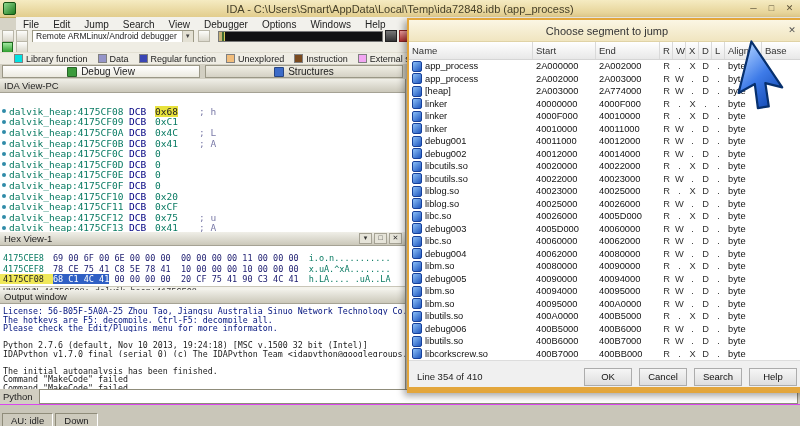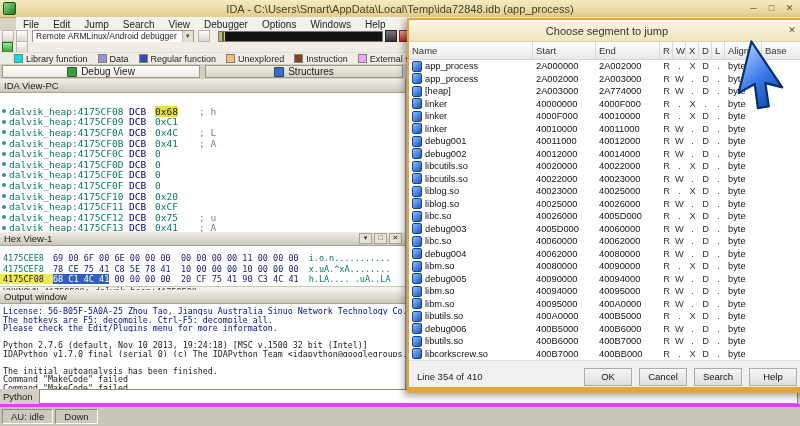--- a/index.html
+++ b/index.html
@@ -87,22 +87,22 @@
     white-space:pre;color:#1A1A1A;overflow:hidden}
   .out-line.blue{color:#00127E}
 
   .cli{position:absolute;left:0;top:389px;width:800px;height:15px;background:#D2CFC2;
     display:flex;align-items:center;box-sizing:border-box}
   .cli-label{font-size:9.5px;padding:0 6px 0 3px}
   .cli-input{flex:1;height:11px;border:1px solid #8F8C7A;background:#FFF;font-size:9px;margin-right:2px;
     font-family:"Liberation Mono",monospace}
 
   .statusbar{position:absolute;left:0;top:404px;width:800px;height:22px;background:#C9C6B9;
-    border-top:3px solid #d946ef;font-size:9.5px;display:flex;align-items:flex-start;
-    padding-top:2px;box-sizing:border-box}
+    border-top:1px solid #d946ef;font-size:9.5px;display:flex;align-items:flex-start;
+    padding-top:8px;box-sizing:border-box}
   .sb-seg{border:1px solid;border-color:#8F8C7A #FFFFFF #FFFFFF #8F8C7A;padding:0 8px;margin-left:2px;
     height:13px;line-height:13px;background:#CDCaBD}
 
   
   .dialog{position:absolute;left:407px;top:18px;width:400px;height:375px;background:#F0F0F0;
     border:2px solid #E3A63C;border-bottom-width:6px;box-sizing:border-box;z-index:50;
     box-shadow:-3px 3px 7px rgba(0,0,0,.35)}
   .dlg-title{height:21px;background:linear-gradient(#FBF6E4,#F0E5C0);display:flex;align-items:center;
     justify-content:center;font-size:11px;color:#333;position:relative;border-bottom:1px solid #E0D3A6}
   .dlg-close{position:absolute;right:3px;top:3px;width:20px;height:15px;text-align:center;

